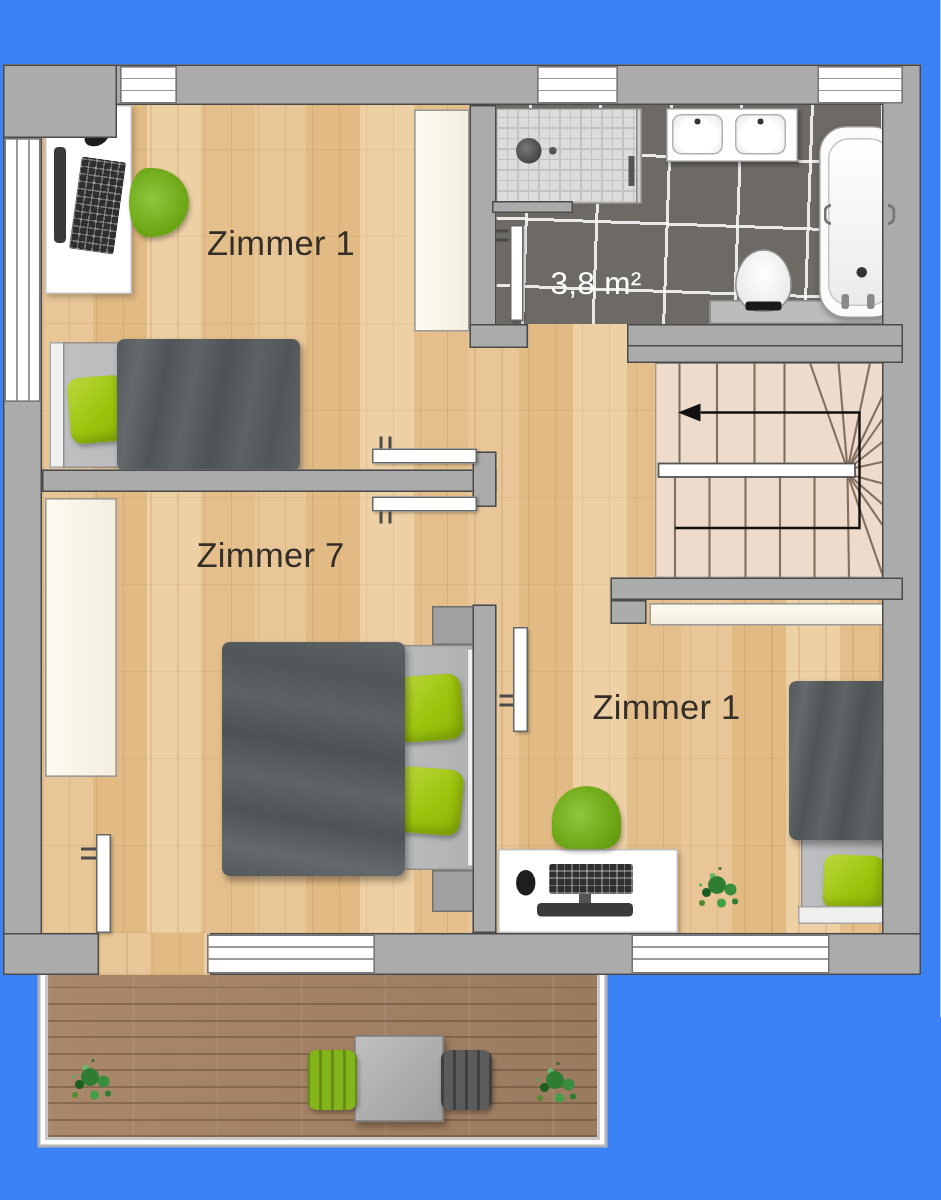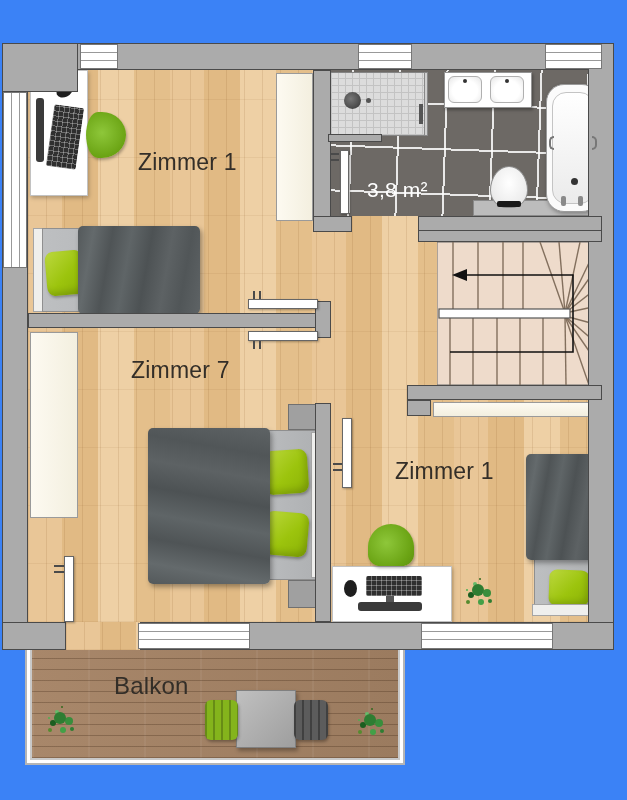--- a/index.html
+++ b/index.html
@@ -217,15 +217,14 @@
   <div class="f" style="left:236px;top:690px;width:60px;height:58px;background:linear-gradient(135deg,#c0c0c0,#9e9e9e);border:1px solid #808080;box-shadow:2px 3px 4px rgba(0,0,0,.3);"></div>
   <div class="f" style="left:205px;top:700px;width:33px;height:40px;border-radius:6px;background:repeating-linear-gradient(90deg,rgba(0,0,0,.22) 0 2px,transparent 2px 8px),#84b41c;box-shadow:1px 2px 3px rgba(0,0,0,.3);"></div>
   <div class="f" style="left:294px;top:700px;width:34px;height:40px;border-radius:6px;background:repeating-linear-gradient(90deg,rgba(0,0,0,.3) 0 2px,transparent 2px 8px),#5c5c5c;box-shadow:1px 2px 3px rgba(0,0,0,.3);"></div>
   <div class="plant" style="left:42px;top:700px;width:34px;height:36px;"></div>
   <div class="plant" style="left:352px;top:702px;width:34px;height:36px;"></div>
 
   <div class="lbl" style="left:138px;top:149px;">Zimmer 1</div>
   <div class="lbl" style="left:131px;top:357px;">Zimmer 7</div>
   <div class="lbl" style="left:395px;top:458px;">Zimmer 1</div>
   <div class="lbl lbl-w" style="left:367px;top:178px;font-size:21px;">3,8 m²</div>
-  <div class="lbl" style="left:114px;top:672px;font-size:24px;">Balkon</div>
 
 </div>
 
 </body></html>

